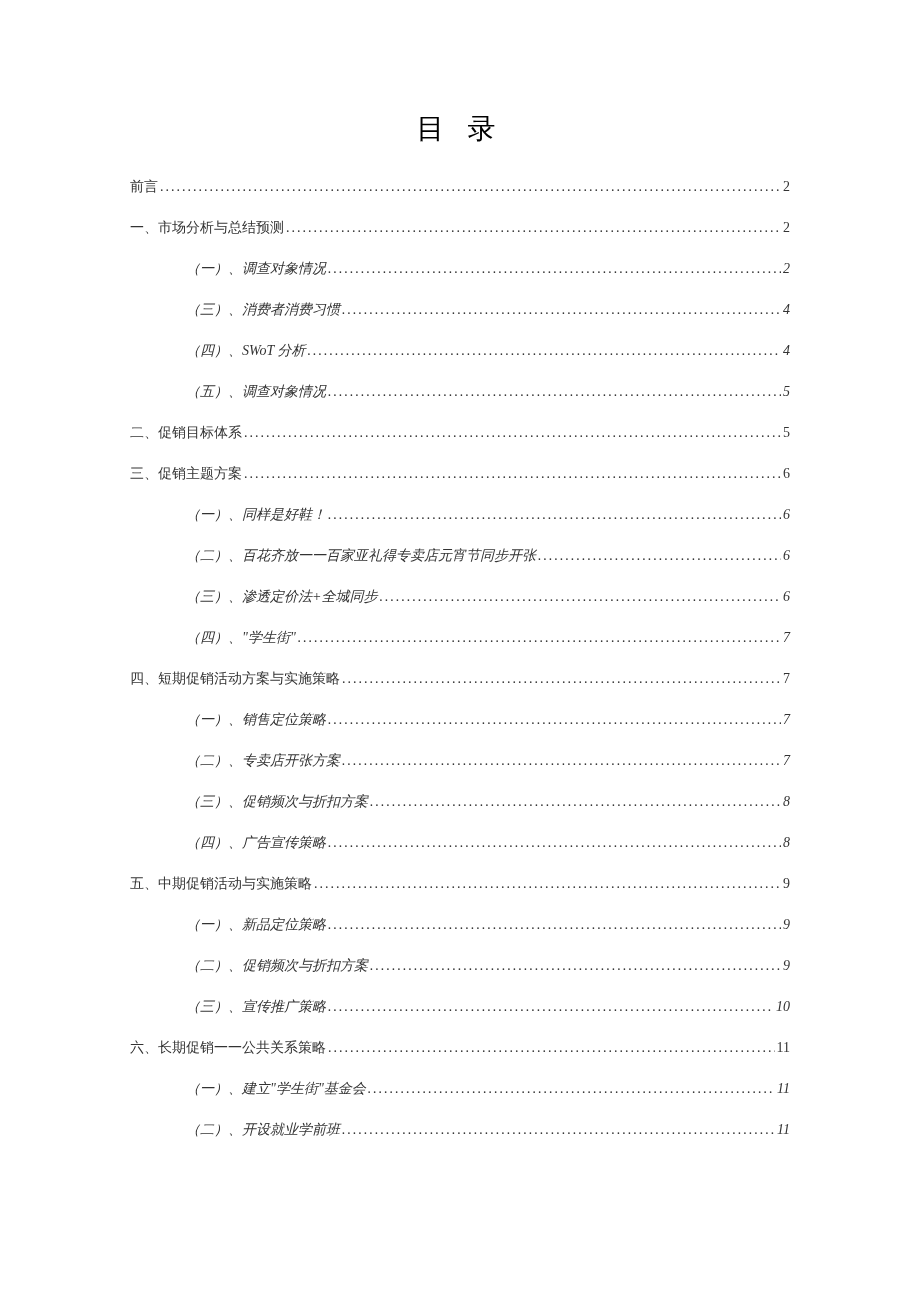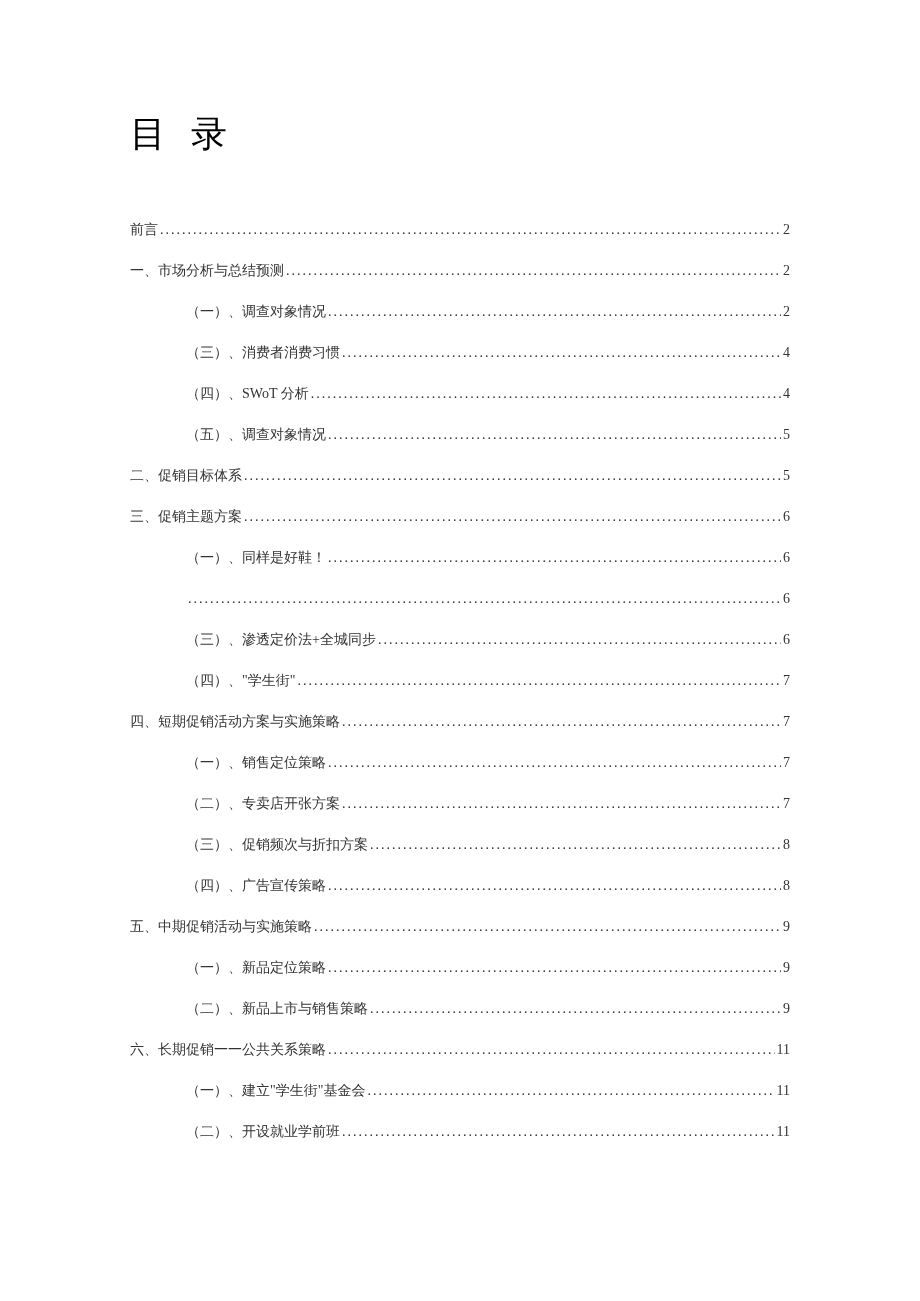--- a/index.html
+++ b/index.html
@@ -8,40 +8,42 @@
       box-sizing: border-box;
     }
     body {
       width: 920px;
       height: 1301px;
       background: #ffffff;
       font-family: "SimSun", "宋体", serif;
       padding: 110px 130px 0 130px;
     }
     .title {
-      font-size: 36px;
+      text-align: center;
+      font-size: 28px;
       font-weight: normal;
-      margin-bottom: 60px;
+      margin-bottom: 28px;
       letter-spacing: 8px;
       font-family: "SimSun", "宋体", serif;
     }
     .toc-entry {
       display: flex;
       align-items: baseline;
       font-size: 14px;
       color: #333;
       margin-bottom: 20px;
       line-height: 1.5;
     }
     .toc-entry.level-1 {
       padding-left: 0;
       align-items: center;
     }
     .toc-entry.level-2 {
       padding-left: 56px;
+      font-style: italic;
     }
     .toc-label {
       white-space: nowrap;
       flex-shrink: 0;
     }
     .toc-dots {
       flex: 1;
       overflow: hidden;
       white-space: nowrap;
       letter-spacing: 2px;
@@ -101,20 +103,21 @@
       <span class="toc-label">三、促销主题方案</span>
       <span class="toc-dots"></span>
       <span class="toc-page">6</span>
     </div>
     <div class="toc-entry level-2">
       <span class="toc-label">（一）、同样是好鞋！</span>
       <span class="toc-dots"></span>
       <span class="toc-page">6</span>
     </div>
     <div class="toc-entry level-2">
+      <span class="toc-label">（二）、百花齐放一一百家亚礼得专卖店元宵节同步开张</span>
       <span class="toc-dots"></span>
       <span class="toc-page">6</span>
     </div>
     <div class="toc-entry level-2">
       <span class="toc-label">（三）、渗透定价法+全城同步</span>
       <span class="toc-dots"></span>
       <span class="toc-page">6</span>
     </div>
     <div class="toc-entry level-2">
       <span class="toc-label">（四）、"学生街"</span>
@@ -150,23 +153,28 @@
       <span class="toc-label">五、中期促销活动与实施策略</span>
       <span class="toc-dots"></span>
       <span class="toc-page">9</span>
     </div>
     <div class="toc-entry level-2">
       <span class="toc-label">（一）、新品定位策略</span>
       <span class="toc-dots"></span>
       <span class="toc-page">9</span>
     </div>
     <div class="toc-entry level-2">
-      <span class="toc-label">（二）、新品上市与销售策略</span>
+      <span class="toc-label">（二）、促销频次与折扣方案</span>
       <span class="toc-dots"></span>
       <span class="toc-page">9</span>
+    </div>
+    <div class="toc-entry level-2">
+      <span class="toc-label">（三）、宣传推广策略</span>
+      <span class="toc-dots"></span>
+      <span class="toc-page">10</span>
     </div>
     <div class="toc-entry level-1">
       <span class="toc-label">六、长期促销一一公共关系策略</span>
       <span class="toc-dots"></span>
       <span class="toc-page">11</span>
     </div>
     <div class="toc-entry level-2">
       <span class="toc-label">（一）、建立"学生街"基金会</span>
       <span class="toc-dots"></span>
       <span class="toc-page">11</span>

